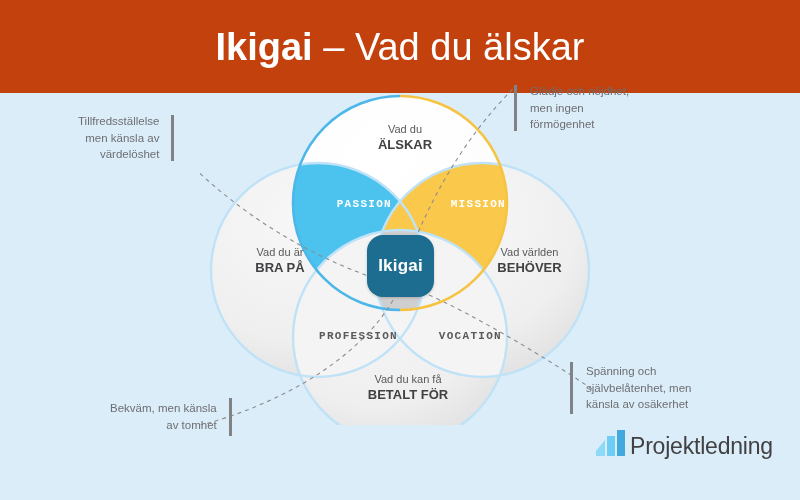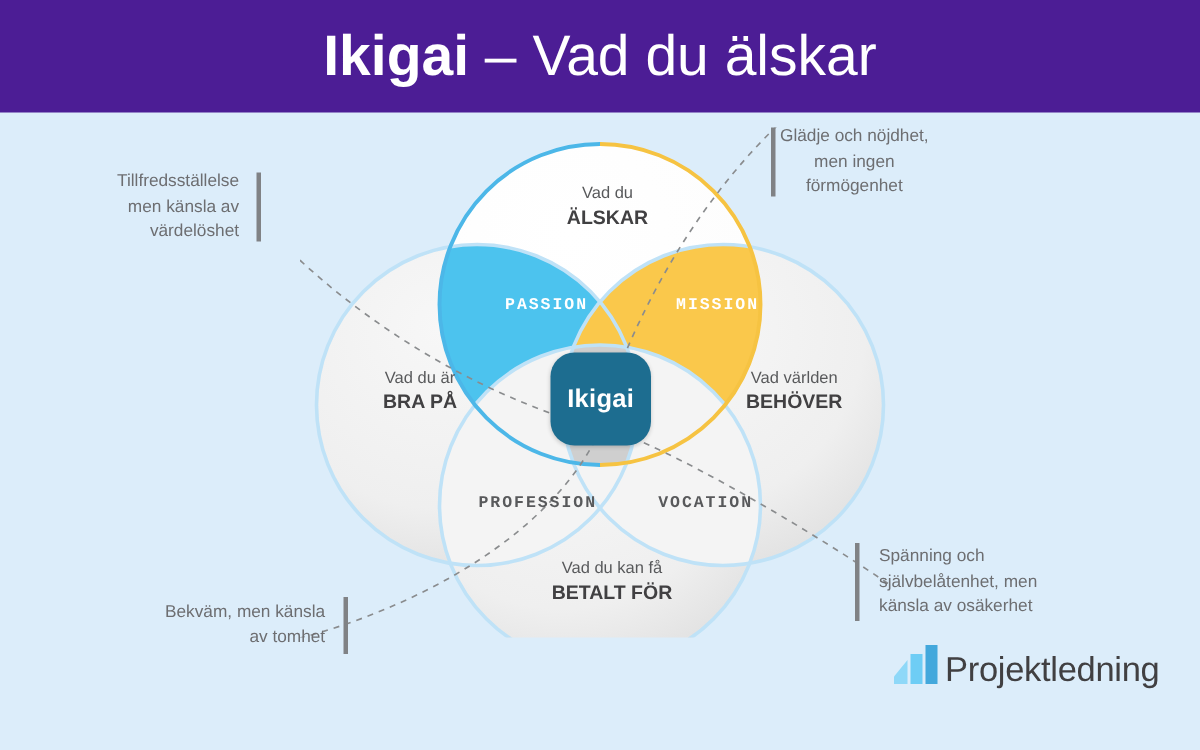--- a/index.html
+++ b/index.html
@@ -20,22 +20,22 @@
     height: 500px;
     background: #dcedfa;
   }
 
   
   .header {
     position: absolute;
     left: 0;
     top: 0;
     width: 800px;
-    height: 75px;
-    background: #4c1d95;
+    height: 93px;
+    background: #c2410c;
     display: flex;
     align-items: center;
     justify-content: center;
   }
   .header-title {
     color: #ffffff;
     font-size: 38px;
     line-height: 1;
     letter-spacing: 0px;
     white-space: nowrap;
@@ -126,21 +126,21 @@
     background: #808285;
     flex: 0 0 auto;
   }
   .ann-text { white-space: nowrap; }
 
   .ann-tl { left: 78px;  top: 113px; }
   .ann-tl .ann-text { text-align: right; margin-right: 12px; }
   .ann-tl .ann-bar  { height: 46px; }
 
   .ann-tr { left: 514px; top: 83px; }
-  .ann-tr .ann-text { text-align: center; margin-left: 3px; }
+  .ann-tr .ann-text { text-align: left; margin-left: 13px; }
   .ann-tr .ann-bar  { height: 46px; }
 
   .ann-br { left: 570px; top: 362px; }
   .ann-br .ann-text { text-align: left; margin-left: 13px; }
   .ann-br .ann-bar  { height: 52px; }
 
   .ann-bl { left: 110px; top: 398px; }
   .ann-bl .ann-text { text-align: right; margin-right: 12px; }
   .ann-bl .ann-bar  { height: 38px; }
 

